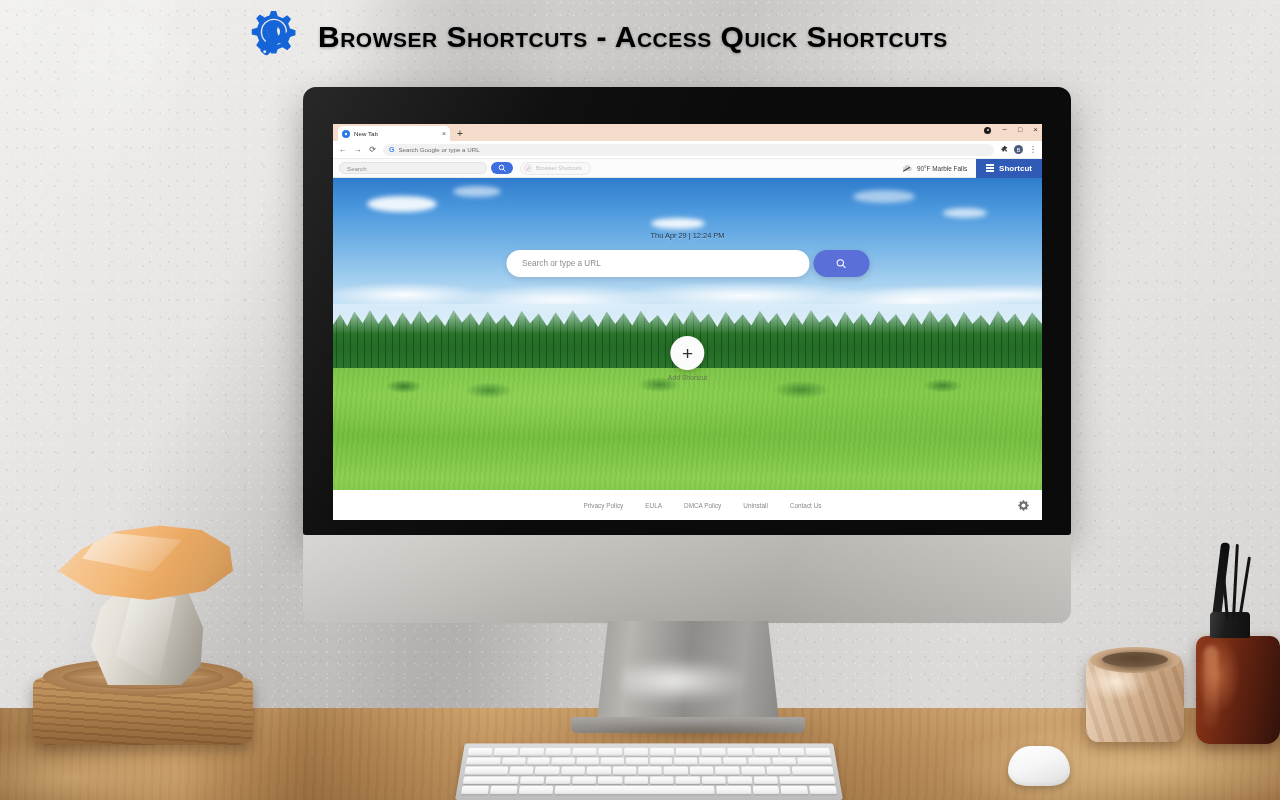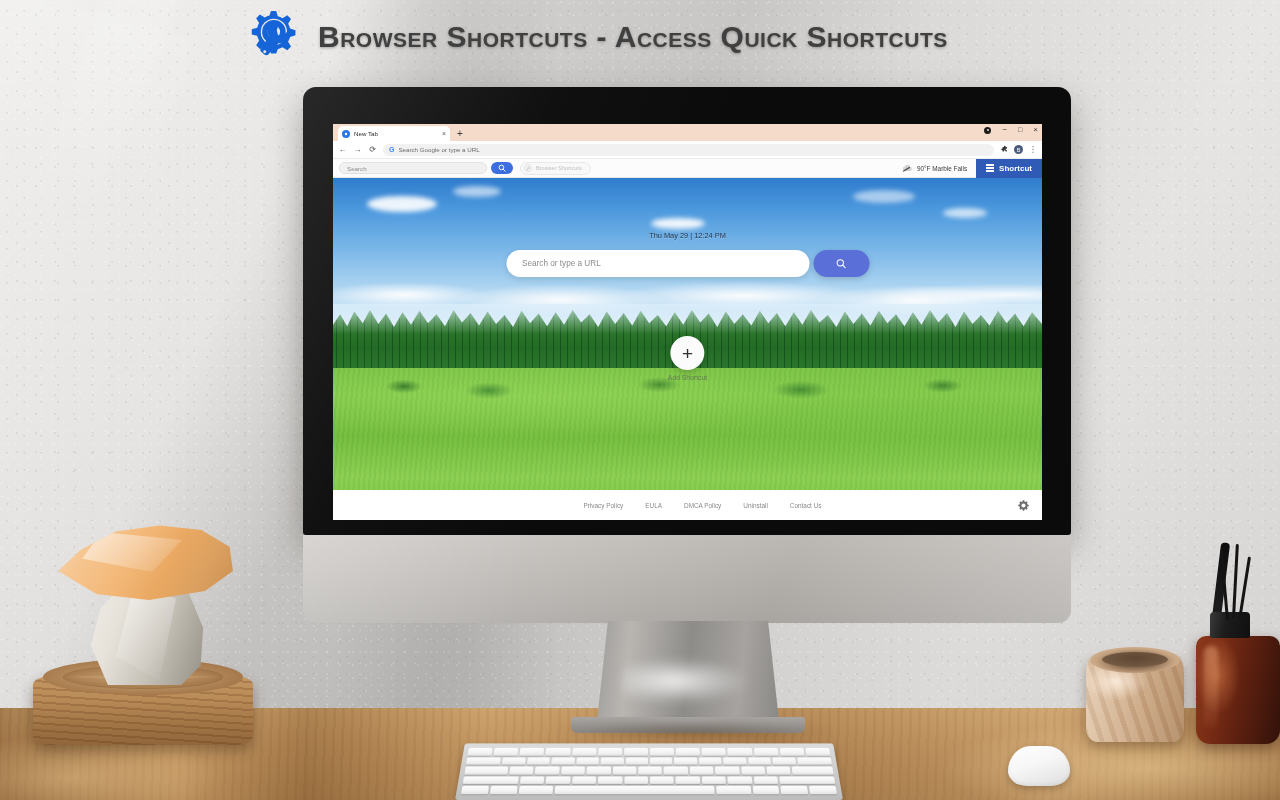--- a/index.html
+++ b/index.html
@@ -67,21 +67,21 @@
   }
 
   
   .banner {
     position: absolute; left: 0; top: 0; width: 1280px; height: 74px;
     display: flex; align-items: center; gap: 16px; padding-left: 240px;
     z-index: 40;
   }
   .banner-logo { width: 62px; height: 58px; flex: none; }
   .banner-title {
-    color: #404040;
+    color: #000000;
     font-size: 30px;
     font-weight: bold;
     letter-spacing: 0.5px;
     font-variant: small-caps;
     text-shadow: 0 1px 3px rgba(70,70,70,0.45);
     white-space: nowrap;
   }
 
   
   .monitor {
@@ -582,21 +582,21 @@
         <div class="cloud" style="left:318px;top:40px;width:54px;height:11px;"></div>
         <div class="cloud" style="left:520px;top:12px;width:62px;height:13px;opacity:.55;"></div>
         <div class="cloud" style="left:610px;top:30px;width:44px;height:10px;opacity:.7;"></div>
         <div class="cloudband" style="top:88px;height:48px;"></div>
         <div class="treeline"></div>
         <div class="treeline-haze"></div>
         <div class="meadow"></div>
         <div class="meadow-texture"></div>
         <div class="meadow-bushes"></div>
 
-        <div class="ntp-datetime">Thu May 29 | 12:24 PM</div>
+        <div class="ntp-datetime">Thu Apr 29 | 12:24 PM</div>
 
         <div class="ntp-searchwrap">
           <div class="ntp-searchbox">Search or type a URL</div>
           <div class="ntp-searchbtn">
             <svg viewBox="0 0 16 16" width="11" height="11">
               <circle cx="7" cy="7" r="4.6" fill="none" stroke="#fff" stroke-width="1.5"></circle>
               <line x1="10.4" y1="10.4" x2="14" y2="14" stroke="#fff" stroke-width="1.6" stroke-linecap="round"></line>
             </svg>
           </div>
         </div>

